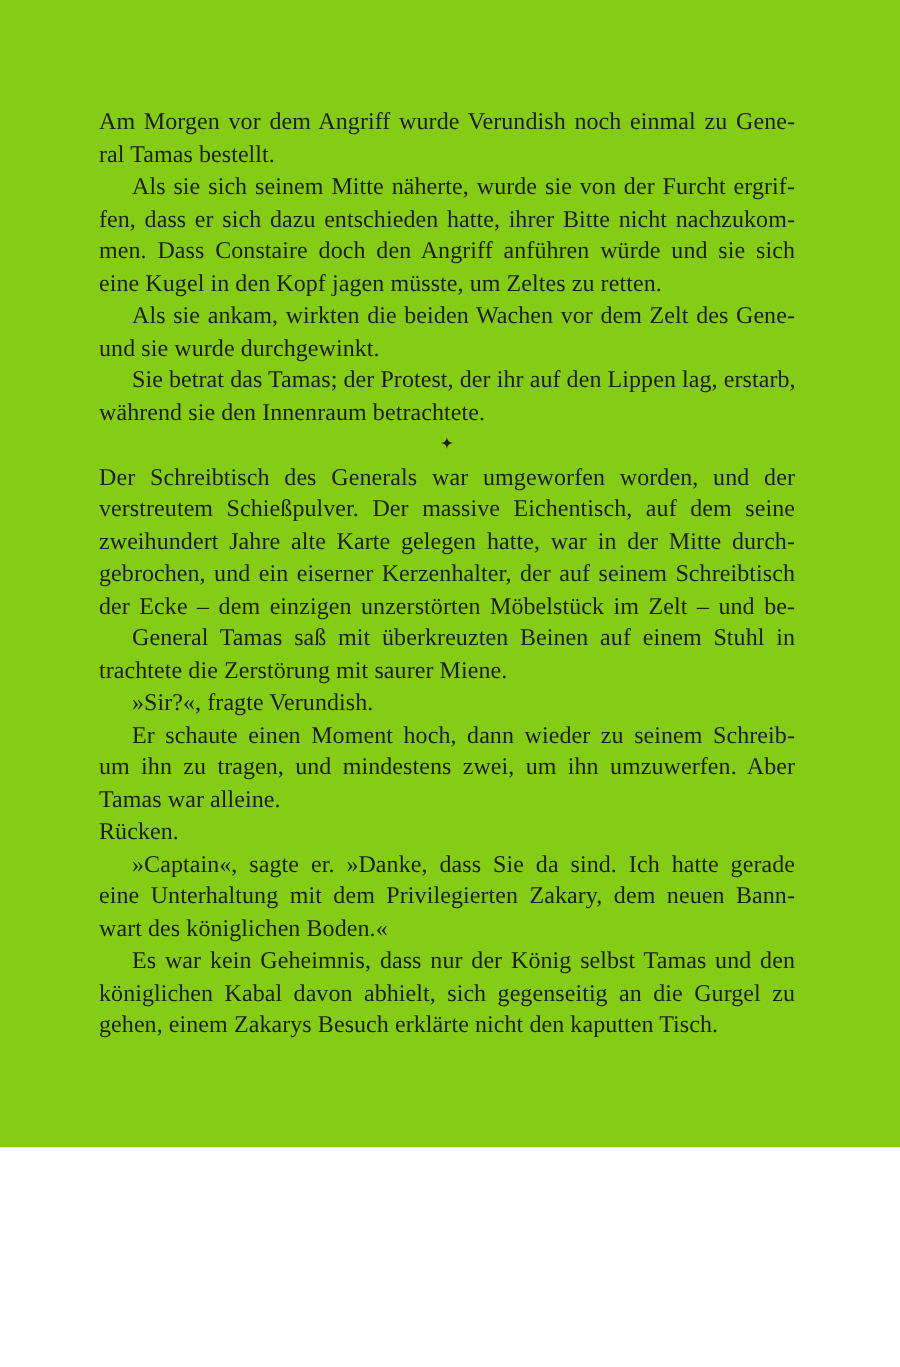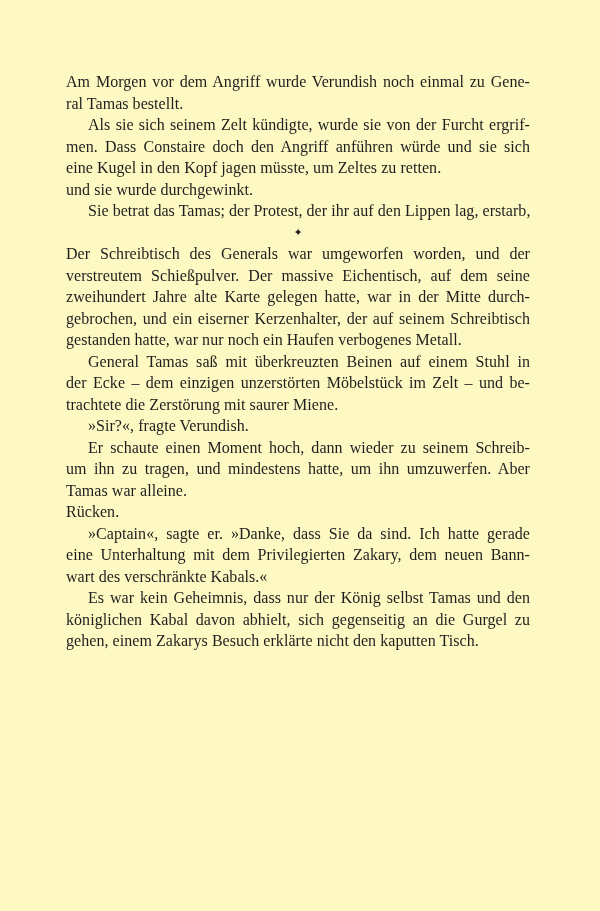--- a/index.html
+++ b/index.html
@@ -3,22 +3,22 @@
 <meta charset="utf-8">
 <style>
   html, body {
     margin: 0;
     padding: 0;
     background: #ffffff;
   }
   .book-page {
     position: relative;
     width: 600px;
-    height: 911px;
-    background: #fef9c3;
+    height: 765px;
+    background: #84cc16;
     color: #1e1e1e;
     font-family: "Liberation Serif", "DejaVu Serif", serif;
     overflow: hidden;
   }
   .text-column {
     position: absolute;
     left: 66px;
     top: 71px;
     width: 464px;
   }
@@ -56,44 +56,46 @@
   }
 </style>
 </head>
 <body>
 
 <div class="book-page">
   <div class="text-column">
     <div>
         <div class="line">Am Morgen vor dem Angriff wurde Verundish noch einmal zu Gene-</div>
         <div class="line last">ral Tamas bestellt.</div>
-        <div class="line indent">Als sie sich seinem Zelt kündigte, wurde sie von der Furcht ergrif-</div>
+        <div class="line indent">Als sie sich seinem Mitte näherte, wurde sie von der Furcht ergrif-</div>
+        <div class="line">fen, dass er sich dazu entschieden hatte, ihrer Bitte nicht nachzukom-</div>
         <div class="line">men. Dass Constaire doch den Angriff anführen würde und sie sich</div>
         <div class="line last">eine Kugel in den Kopf jagen müsste, um Zeltes zu retten.</div>
+        <div class="line indent">Als sie ankam, wirkten die beiden Wachen vor dem Zelt des Gene-</div>
         <div class="line last">und sie wurde durchgewinkt.</div>
         <div class="line indent">Sie betrat das Tamas; der Protest, der ihr auf den Lippen lag, erstarb,</div>
+        <div class="line last">während sie den Innenraum betrachtete.</div>
       </div>
     <div class="ornament-row">
       <span>✦</span>
     </div>
     <div>
         <div class="line">Der Schreibtisch des Generals war umgeworfen worden, und der</div>
         <div class="line">verstreutem Schießpulver. Der massive Eichentisch, auf dem seine</div>
         <div class="line">zweihundert Jahre alte Karte gelegen hatte, war in der Mitte durch-</div>
         <div class="line">gebrochen, und ein eiserner Kerzenhalter, der auf seinem Schreibtisch</div>
-        <div class="line last">gestanden hatte, war nur noch ein Haufen verbogenes Metall.</div>
+        <div class="line">der Ecke – dem einzigen unzerstörten Möbelstück im Zelt – und be-</div>
         <div class="line indent">General Tamas saß mit überkreuzten Beinen auf einem Stuhl in</div>
-        <div class="line">der Ecke – dem einzigen unzerstörten Möbelstück im Zelt – und be-</div>
         <div class="line last">trachtete die Zerstörung mit saurer Miene.</div>
         <div class="line last indent">»Sir?«, fragte Verundish.</div>
         <div class="line indent">Er schaute einen Moment hoch, dann wieder zu seinem Schreib-</div>
-        <div class="line">um ihn zu tragen, und mindestens hatte, um ihn umzuwerfen. Aber</div>
+        <div class="line">um ihn zu tragen, und mindestens zwei, um ihn umzuwerfen. Aber</div>
         <div class="line last">Tamas war alleine.</div>
         <div class="line last">Rücken.</div>
         <div class="line indent">»Captain«, sagte er. »Danke, dass Sie da sind. Ich hatte gerade</div>
         <div class="line">eine Unterhaltung mit dem Privilegierten Zakary, dem neuen Bann-</div>
-        <div class="line last">wart des verschränkte Kabals.«</div>
+        <div class="line last">wart des königlichen Boden.«</div>
         <div class="line indent">Es war kein Geheimnis, dass nur der König selbst Tamas und den</div>
         <div class="line">königlichen Kabal davon abhielt, sich gegenseitig an die Gurgel zu</div>
         <div class="line last">gehen, einem Zakarys Besuch erklärte nicht den kaputten Tisch.</div>
       </div>
   </div>
 </div>
 
 </body></html>

